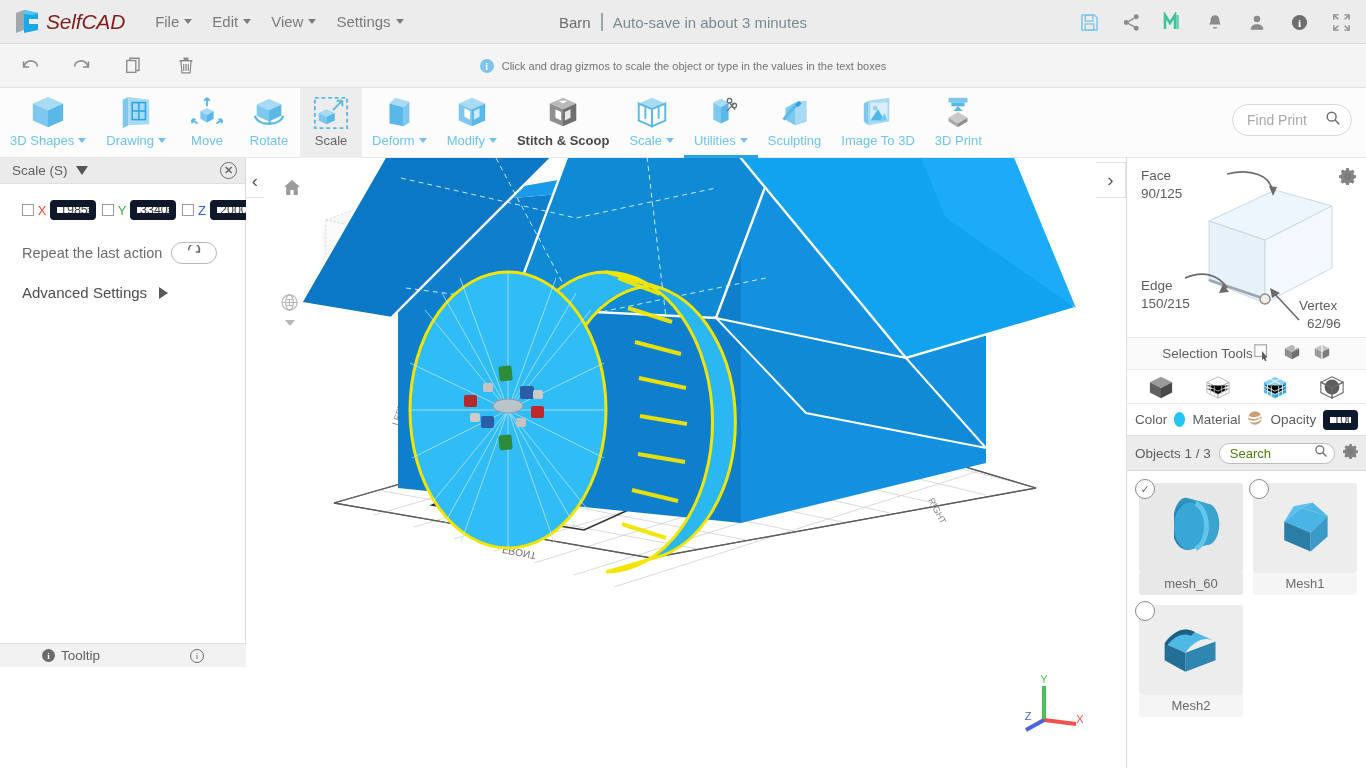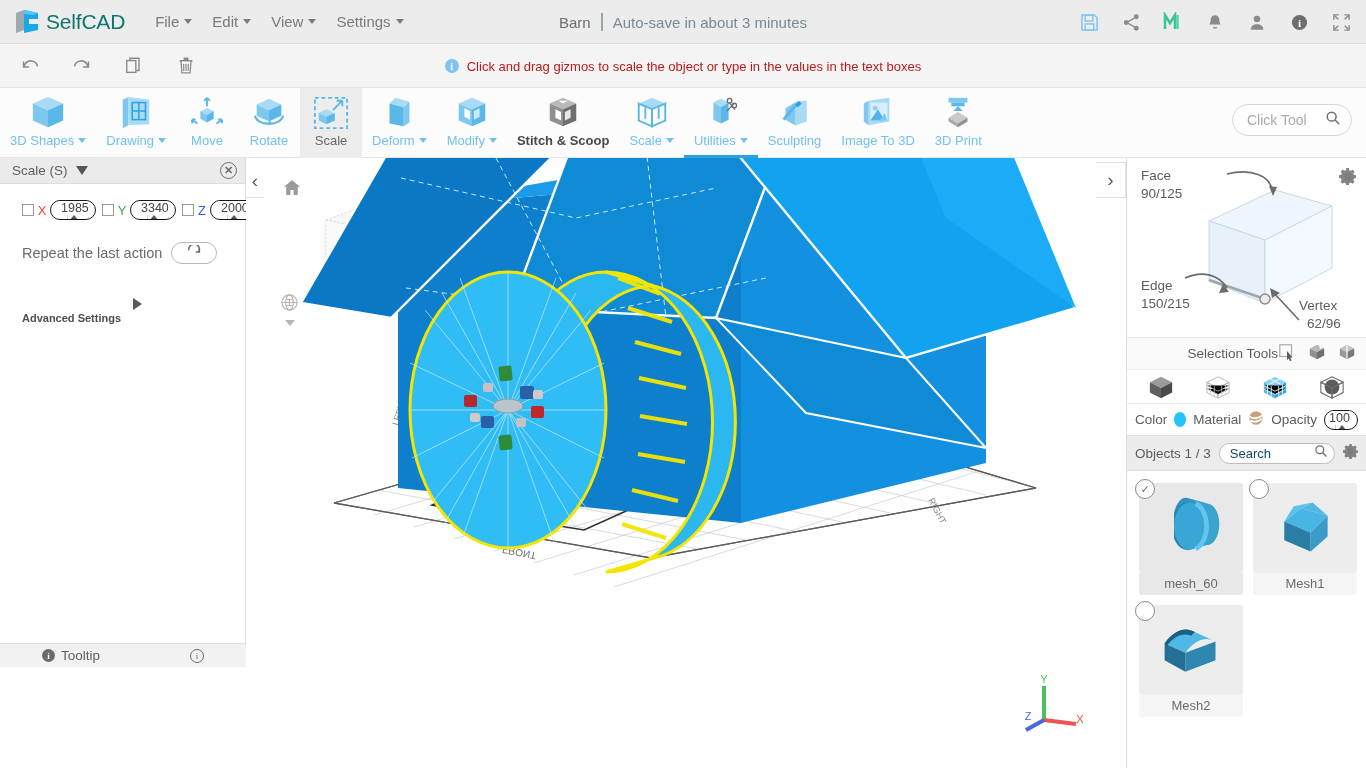--- a/index.html
+++ b/index.html
@@ -12,21 +12,21 @@
   .app { position: relative; width: 1366px; height: 768px; }
 
   
   .menubar {
     position: absolute; left: 0; top: 0; width: 1366px; height: 44px;
     background: #ececec; border-bottom: 1px solid #dcdcdc;
     display: flex; align-items: center;
   }
   .logo-wrap { display: flex; align-items: center; padding-left: 14px; }
   .logo-mark { width: 26px; height: 28px; position: relative; }
-  .logo-text { font-size: 21px; color: #0f766e; margin-left: 6px; letter-spacing: -0.2px; }
+  .logo-text { font-size: 21px; color: #7f1d1d; margin-left: 6px; letter-spacing: -0.2px; font-style: italic; }
   .menu-items { display: flex; align-items: center; margin-left: 30px; gap: 20px; }
   .menu-item { font-size: 15px; color: #7b7b7b; cursor: pointer; display: flex; align-items: center; gap: 5px; }
   .caret-d { width: 0; height: 0; border-left: 4px solid transparent; border-right: 4px solid transparent; border-top: 5px solid #7b7b7b; display: inline-block; }
   .title-block {
     position: absolute; left: 0; right: 0; top: 0; height: 44px;
     display: flex; align-items: center; justify-content: center; gap: 10px;
     pointer-events: none;
   }
   .doc-title { font-size: 15px; color: #6d6d6d; pointer-events: auto; }
   .title-sep { width: 2px; height: 18px; background: #9aa6ad; }
@@ -42,21 +42,21 @@
     position: absolute; left: 0; top: 44px; width: 1366px; height: 44px;
     background: #f4f4f4; border-bottom: 1px solid #e4e4e4;
     display: flex; align-items: center;
   }
   .hist-icons { display: flex; align-items: center; gap: 28px; padding-left: 18px; }
   .hist-btn { width: 24px; height: 24px; display: flex; align-items: center; justify-content: center; color: #8a8a8a; cursor: pointer; }
   .hint {
     position: absolute; left: 0; right: 0; top: 0; height: 44px;
     display: flex; align-items: center; justify-content: center; gap: 8px;
   }
-  .hint-text { font-size: 13px; color: #b91c1c; }
+  .hint-text { font-size: 11px; color: #737373; }
   .info-dot { width: 14px; height: 14px; border-radius: 50%; background: #7fc4ef; color: #fff; font-size: 10px; font-weight: bold; display: flex; align-items: center; justify-content: center; font-family: "Liberation Serif", serif; }
 
   
   .toolbar {
     position: absolute; left: 0; top: 88px; width: 1366px; height: 70px;
     background: #fcfcfc; border-bottom: 1px solid #e6e6e6;
     display: flex; align-items: flex-start;
   }
   .tool {
     height: 70px; padding: 6px 10px 0 10px; min-width: 62px;
@@ -87,30 +87,30 @@
     display: flex; align-items: center; padding: 0 8px 0 12px; justify-content: space-between;
   }
   .lp-title { font-size: 13.5px; color: #5f5f5f; display: flex; align-items: center; gap: 8px; }
   .tri-d { width: 0; height: 0; border-left: 6px solid transparent; border-right: 6px solid transparent; border-top: 9px solid #555; }
   .close-x { width: 17px; height: 17px; border-radius: 50%; border: 1.6px solid #6e6e6e; color: #6e6e6e; font-size: 11px; display: flex; align-items: center; justify-content: center; cursor: pointer; font-weight: bold; }
   .axis-row { display: flex; align-items: center; gap: 6px; padding: 16px 0 0 22px; }
   .axis-grp { display: flex; align-items: center; gap: 3px; }
   .chk { width: 12px; height: 12px; border: 1px solid #9a9a9a; background: #fff; cursor: pointer; }
   .axis-l { font-size: 13px; width: 10px; text-align: center; }
   .axis-l.x { color: #e8483e; } .axis-l.y { color: #3fae4a; } .axis-l.z { color: #2d5fe0; }
-  .numbox { display: flex; align-items: center; border: 1px solid #0f172a; border-radius: 10px; height: 20px; background: #fff; width: 46px; overflow: hidden; flex-direction: column; }
+  .numbox { display: flex; align-items: center; border: 7px solid #0f172a; border-radius: 4px; height: 20px; background: #fff; width: 46px; overflow: hidden; }
   .numbox input { border: 0; outline: 0; width: 30px; font-size: 12.5px; color: #444; font-family: "Liberation Sans", sans-serif; padding-left: 3px; }
   .spin { width: 13px; height: 18px; border-left: 1px solid #cfcfcf; display: flex; flex-direction: column; align-items: center; justify-content: center; gap: 2px; background: #fbfbfb; cursor: pointer; }
   .spin .up { width: 0; height: 0; border-left: 4px solid transparent; border-right: 4px solid transparent; border-bottom: 5px solid #555; }
   .spin .dn { width: 0; height: 0; border-left: 4px solid transparent; border-right: 4px solid transparent; border-top: 5px solid #555; }
   .repeat-row { display: flex; align-items: center; justify-content: space-between; padding: 22px 28px 0 22px; }
   .repeat-lbl { font-size: 14.5px; color: #6b6b6b; }
   .repeat-btn { width: 46px; height: 22px; border: 1px solid #b8b8b8; border-radius: 11px; display: flex; align-items: center; justify-content: center; color: #6b6b6b; cursor: pointer; background: #fff; }
   .adv-row { display: flex; align-items: center; gap: 12px; padding: 20px 0 0 22px; cursor: pointer; }
-  .adv-lbl { font-size: 11px; color: #4e4e4e; font-weight: bold; margin-top: 28px; }
+  .adv-lbl { font-size: 15px; color: #4e4e4e; font-weight: normal; }
   .tri-r { width: 0; height: 0; border-top: 6px solid transparent; border-bottom: 6px solid transparent; border-left: 9px solid #595959; }
   .lp-foot {
     position: absolute; left: 0; bottom: 0; width: 246px; height: 24px;
     background: #f2f2f2; border-top: 1px solid #e0e0e0;
     display: flex; align-items: center; justify-content: center; gap: 90px;
   }
   .tooltip-lbl { font-size: 13.5px; color: #5f5f5f; display: flex; align-items: center; gap: 6px; }
   .dot-i { width: 13px; height: 13px; border-radius: 50%; background: #6b6b6b; color: #fff; font-size: 9px; display: flex; align-items: center; justify-content: center; font-family: "Liberation Serif", serif; font-weight: bold; }
   .ring-i { width: 14px; height: 14px; border-radius: 50%; border: 1.5px solid #6b6b6b; color: #6b6b6b; font-size: 9px; display: flex; align-items: center; justify-content: center; font-family: "Liberation Serif", serif; }
 
@@ -128,32 +128,32 @@
 
   
   .rightpanel {
     position: absolute; left: 1126px; top: 158px; width: 240px; height: 610px;
     background: #ffffff; border-left: 1px solid #dcdcdc;
   }
   .rp-collapse { position: absolute; left: -31px; top: 4px; width: 30px; height: 36px; background: #fff; border: 1px solid #e2e2e2; border-left: 0; display: flex; align-items: center; justify-content: center; color: #5a5a5a; font-size: 19px; cursor: pointer; }
   .gear { color: #7a7a7a; cursor: pointer; }
   .sel-diagram { position: relative; height: 180px; border-bottom: 1px solid #e8e8e8; }
   .sel-gear { position: absolute; right: 10px; top: 10px; }
-  .seltools-row { height: 32px; display: flex; align-items: center; padding: 0 10px 0 10px; justify-content: flex-end; border-bottom: 1px solid #ececec; background: #fafafa; }
+  .seltools-row { height: 32px; display: flex; align-items: center; padding: 0 10px 0 10px; justify-content: center; border-bottom: 1px solid #ececec; background: #fafafa; }
   .seltools-lbl { font-size: 13.5px; color: #5d5d5d; }
   .seltools-icons { display: flex; align-items: center; gap: 12px; }
   .mode-row { height: 34px; display: flex; align-items: center; justify-content: space-around; border-bottom: 1px solid #ececec; padding: 0 6px; }
   .mode-btn { cursor: pointer; display: flex; align-items: center; justify-content: center; width: 32px; height: 28px; }
   .color-row { height: 32px; display: flex; align-items: center; gap: 7px; padding: 0 8px; border-bottom: 1px solid #e3e3e3; }
   .crow-lbl { font-size: 13.5px; color: #5d5d5d; }
   .swatch { width: 15px; height: 15px; border-radius: 50%; }
   .objects-hd { height: 32px; background: #ececec; display: flex; align-items: center; gap: 8px; padding: 17px 8px; border-bottom: 1px solid #dcdcdc; }
   .objects-lbl { font-size: 13.5px; color: #5d5d5d; white-space: nowrap; }
   .searchbox { flex: 1; height: 21px; border: 1px solid #bdbdbd; border-radius: 11px; background: #fff; display: flex; align-items: center; justify-content: space-between; padding: 0 6px 0 10px; }
-  .searchbox .ph { font-size: 13px; color: #0c4a6e; }
+  .searchbox .ph { font-size: 13px; color: #4d7c0f; }
   .obj-grid { display: flex; flex-wrap: wrap; gap: 10px; padding: 12px 0 0 12px; }
   .obj-card { width: 104px; }
   .obj-thumb { width: 104px; height: 90px; background: #ededed; border-radius: 3px; position: relative; display: flex; align-items: center; justify-content: center; cursor: pointer; }
   .obj-radio { position: absolute; left: -4px; top: -4px; width: 20px; height: 20px; border-radius: 50%; border: 1.5px solid #8a8a8a; background: #fff; display: flex; align-items: center; justify-content: center; font-size: 11px; color: #6b6b6b; cursor: pointer; }
   .obj-name { text-align: center; font-size: 13px; color: #6b6b6b; padding-top: 4px; background: #f5f5f5; height: 22px; line-height: 22px; border-radius: 0 0 3px 3px; padding-top: 0; }
   .obj-card.sel .obj-thumb, .obj-card.sel .obj-name { background: #e8e8e8; }
 </style>
 </head>
 <body>
 
@@ -475,21 +475,21 @@
             <polygon points="10,24 20,30 20,34 10,28" fill="#a8a8a8"></polygon>
             <polygon points="30,24 20,30 20,34 30,28" fill="#8f8f8f"></polygon>
           </svg>
       </div>
       <div class="tlabel">
           <span>3D Print</span>
         </div>
     </div>
 
     <div class="findtool">
-      <span class="ph">Click Tool</span>
+      <span class="ph">Find Print</span>
       <span>
         <svg width="16" height="16" viewBox="0 0 18 18" fill="none" stroke="#6f6f6f" stroke-width="1.7">
             <circle cx="7.5" cy="7.5" r="5"></circle>
             <path d="M11.3 11.3L16 16"></path>
           </svg>
       </span>
     </div>
   </div>
 
   <div class="leftpanel">

